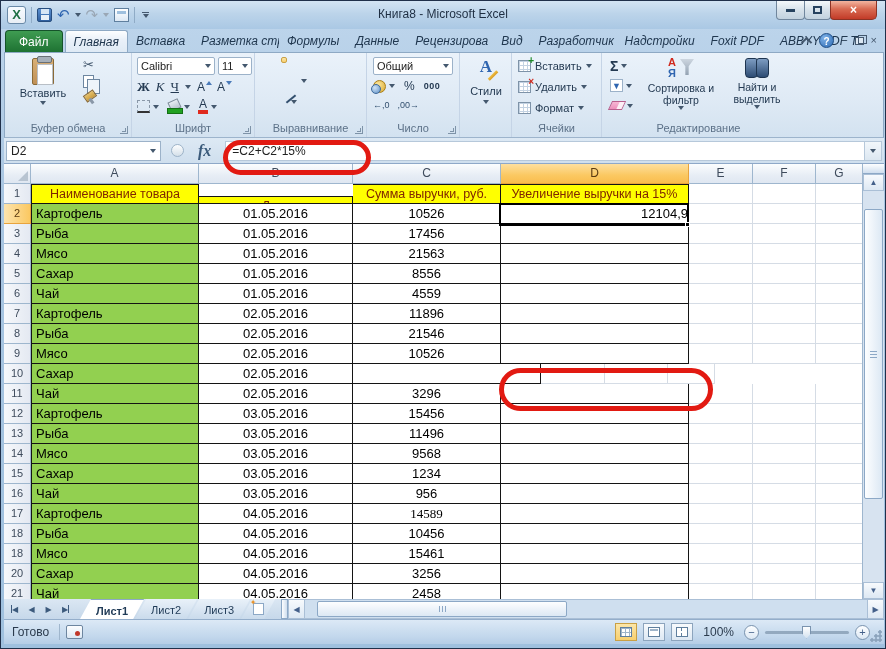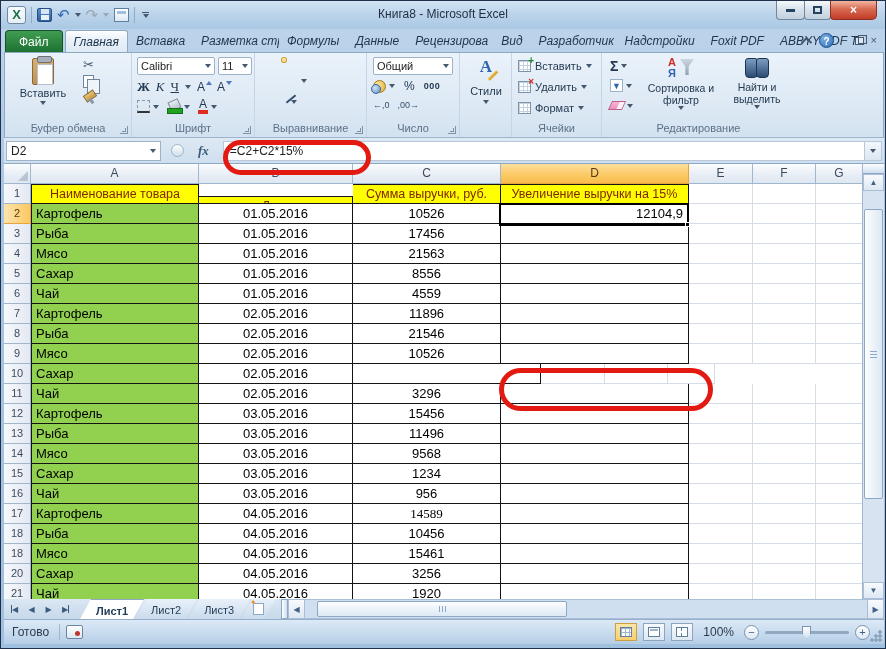--- a/index.html
+++ b/index.html
@@ -144,21 +144,21 @@
   .funnel { position:absolute; left:12px; top:3px; width:14px; height:16px; background:linear-gradient(#cdd6e0,#93a2b2); clip-path:polygon(0 0,100% 0,62% 45%,62% 100%,38% 100%,38% 45%); }
   .icon-binoc { position:relative; width:26px; height:22px; margin-bottom:3px; }
   .icon-binoc:before, .icon-binoc:after { content:""; position:absolute; top:2px; width:11px; height:18px; background:linear-gradient(#7d9cc2,#2c4b73); border:1px solid #1d3450; border-radius:3px 3px 4px 4px; }
   .icon-binoc:before{ left:1px; } .icon-binoc:after{ right:1px; }
 
   
   .formulabar { position:absolute; left:3px; top:137px; width:880px; height:26px;
     background:linear-gradient(#dde9f4,#cfdfee); border-bottom:1px solid #8ea8c8; display:flex; align-items:center; }
   .namebox { width:155px; height:20px; margin-left:2px; background:#fff; border:1px solid #9cb2c9; display:flex; align-items:center; justify-content:space-between; padding:0 4px; font-size:12px; color:#222; }
   .fb-circle { width:13px; height:13px; border-radius:50%; background:linear-gradient(#fdfefe,#d4dfe9); border:1px solid #9db3c8; margin:0 14px 0 10px; }
-  .fx { font-family:"Liberation Serif", serif; font-style:italic; font-size:13px; color:#3a5a7a; font-weight:bold; margin-right:14px; }
+  .fx { font-family:"Liberation Serif", serif; font-style:italic; font-size:16px; color:#3a5a7a; font-weight:bold; margin-right:14px; }
   .fb-input { flex:1; height:20px; background:#fff; border:1px solid #b6c8da; border-right:none; display:flex; align-items:center; font-size:12px; color:#222; padding-left:6px; }
   .fb-chev { width:18px; height:20px; background:linear-gradient(#f2f7fb,#dce7f1); border:1px solid #b6c8da; display:flex; align-items:center; justify-content:center; margin-right:2px; }
 
   
   .grid { position:absolute; left:3px; top:163px; width:880px; height:435px; background:#fff; overflow:hidden; }
   .colheaders { position:absolute; left:0; top:0; height:20px; right:22px; display:flex; }
   .ch, .corner { border-right:1px solid #9eb6ce; border-bottom:1px solid #9eb6ce;
     background:linear-gradient(#fbfdfe,#e7edf5 60%,#dfe7f1); font-size:12px; color:#3e4b5c; text-align:center; line-height:19px; flex-shrink:0; }
   .ch.selcol { background:linear-gradient(#fddf9e,#fbc861 60%,#f9bd4e); border-right-color:#e8a33d; border-bottom-color:#e8a33d; color:#5a3a10; }
   .ch-fill { flex:1; background:linear-gradient(#fbfdfe,#e7edf5 60%,#dfe7f1); border-bottom:1px solid #9eb6ce; }
@@ -167,21 +167,21 @@
   .gridrows { position:absolute; left:0; top:20px; right:22px; bottom:0; overflow:hidden; }
   .gr { display:flex; height:20px; }
   .rowh { width:27px; flex-shrink:0; border-right:1px solid #9eb6ce; border-bottom:1px solid #9eb6ce;
     background:linear-gradient(90deg,#f6f8fb,#e4e9f2); font-size:11px; color:#3e4b5c; text-align:center; line-height:19px; }
   .rowh.sel { background:linear-gradient(90deg,#fde4ae,#fbc861); border-color:#e8a33d; color:#5a3a10; }
   .cell { flex-shrink:0; font-size:13px; color:#000; line-height:19px; white-space:nowrap; overflow:hidden; }
   .c-table { border-right:1px solid #141414; border-bottom:1px solid #141414; }
   .c-yellow { background:#ffff00; color:#7f2600; text-align:center; font-size:12.5px; }
   .c-green { background:#92d050; padding-left:4px; }
   .c-mid { text-align:center; }
-  .c-right { text-align:right; padding-right:5px; }
+  .c-right { text-align:right; }
   .c-lite { border-right:1px solid #d5dce5; border-bottom:1px solid #d5dce5; }
   .topline { border-top:1px solid #141414; }
   .leftline { border-left:1px solid #141414; }
 
   
   .selbox { position:absolute; left:495px; top:39px; width:190px; height:23px; border:2px solid #000; border-bottom-width:3px; z-index:5; pointer-events:none; }
   .handle { position:absolute; right:-3px; bottom:-4px; width:5px; height:5px; background:#000; border:1px solid #fff; }
 
   
   .vscroll { position:absolute; right:0; top:0; width:22px; bottom:0; background:#d7e3f0; border-left:1px solid #9eb6ce; }
@@ -675,21 +675,21 @@
           <div class="cell c-table c-mid" style="width: 148px;">3256</div>
           <div class="cell c-table c-right" style="width: 188px;"></div>
           <div class="cell c-lite" style="width: 64px;"></div>
           <div class="cell c-lite" style="width: 63px;"></div>
           <div class="cell c-lite" style="width: 47px;"></div>
         </div>
         <div class="gr">
           <div class="rowh">21</div>
           <div class="cell c-table c-green leftline" style="width: 168px;">Чай</div>
           <div class="cell c-table c-mid" style="width: 154px;">04.05.2016</div>
-          <div class="cell c-table c-mid" style="width: 148px;">1920</div>
+          <div class="cell c-table c-mid" style="width: 148px;">2458</div>
           <div class="cell c-table c-right" style="width: 188px;"></div>
           <div class="cell c-lite" style="width: 64px;"></div>
           <div class="cell c-lite" style="width: 63px;"></div>
           <div class="cell c-lite" style="width: 47px;"></div>
         </div>
       </div>
     <div class="selbox">
         <span class="handle"></span>
       </div>
     <div class="ann ann-cell"></div>

